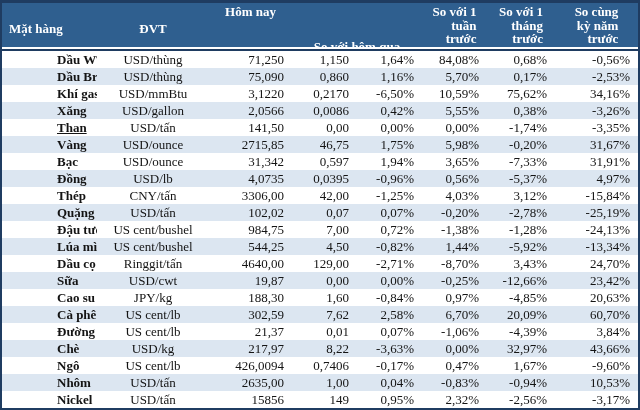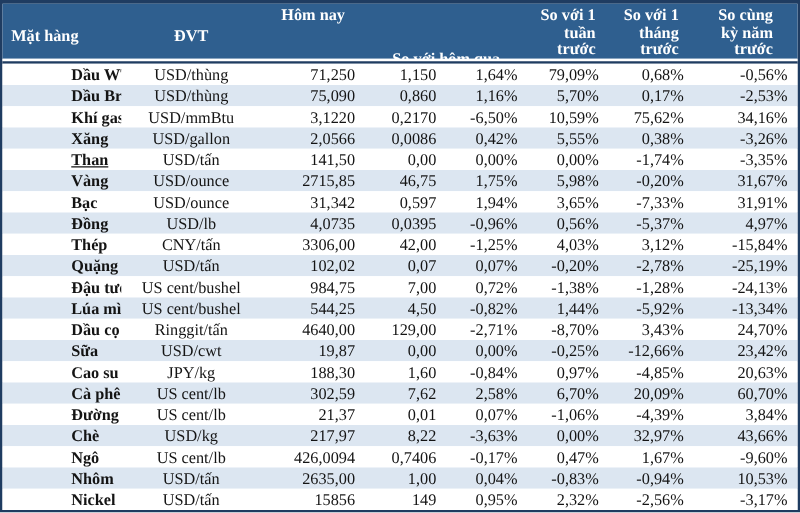--- a/index.html
+++ b/index.html
@@ -71,21 +71,21 @@
   </div>
   <div class="gap"></div>
   <div class="rule"></div>
   <div class="body">
       <div class="row grid">
     <div class="cell name">Dầu WTI</div>
     <div class="cell unit">USD/thùng</div>
     <div class="cell num">71,250</div>
     <div class="cell num">1,150</div>
     <div class="cell num">1,64%</div>
-    <div class="cell num">79,09%</div>
+    <div class="cell num">84,08%</div>
     <div class="cell num">0,68%</div>
     <div class="cell num">-0,56%</div>
   </div>
       <div class="row grid alt">
     <div class="cell name">Dầu Brent</div>
     <div class="cell unit">USD/thùng</div>
     <div class="cell num">75,090</div>
     <div class="cell num">0,860</div>
     <div class="cell num">1,16%</div>
     <div class="cell num">5,70%</div>

